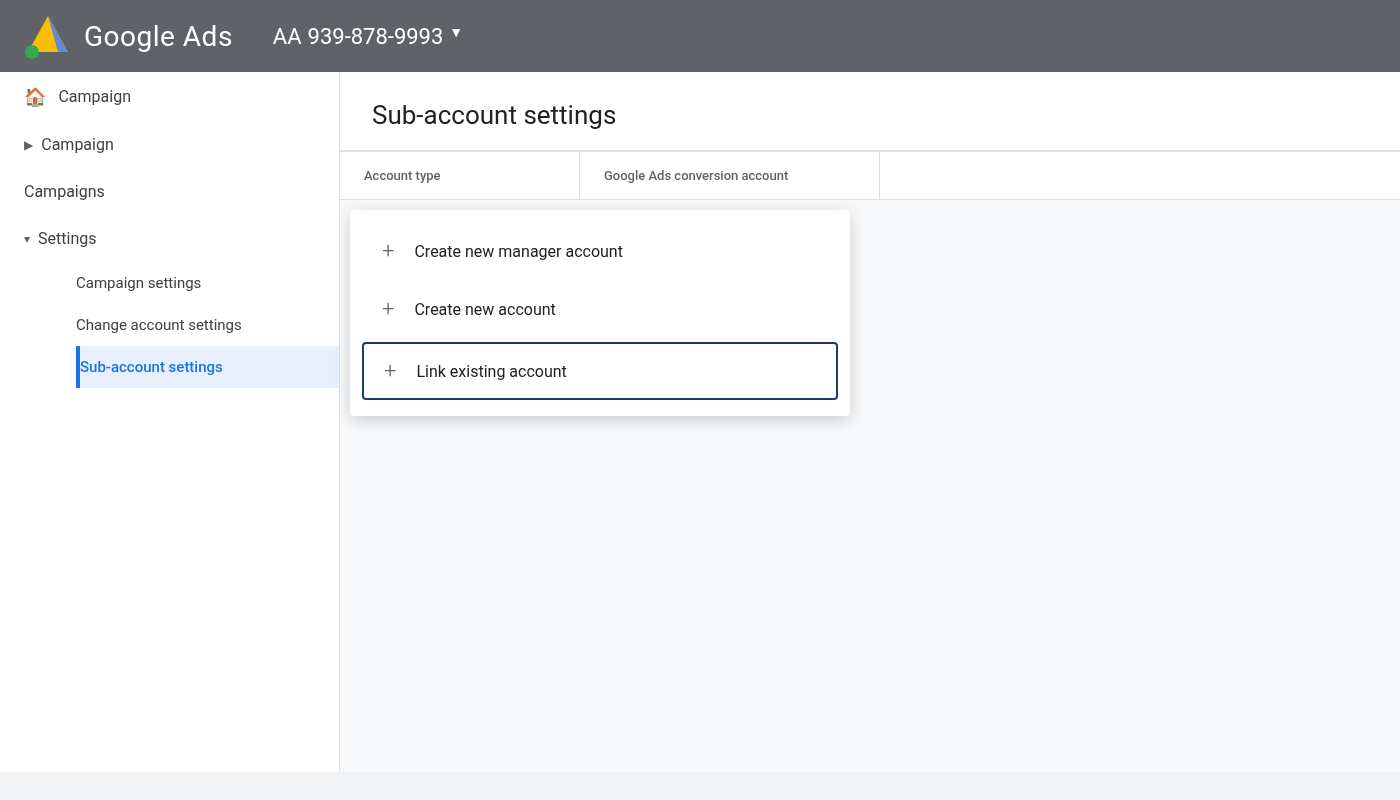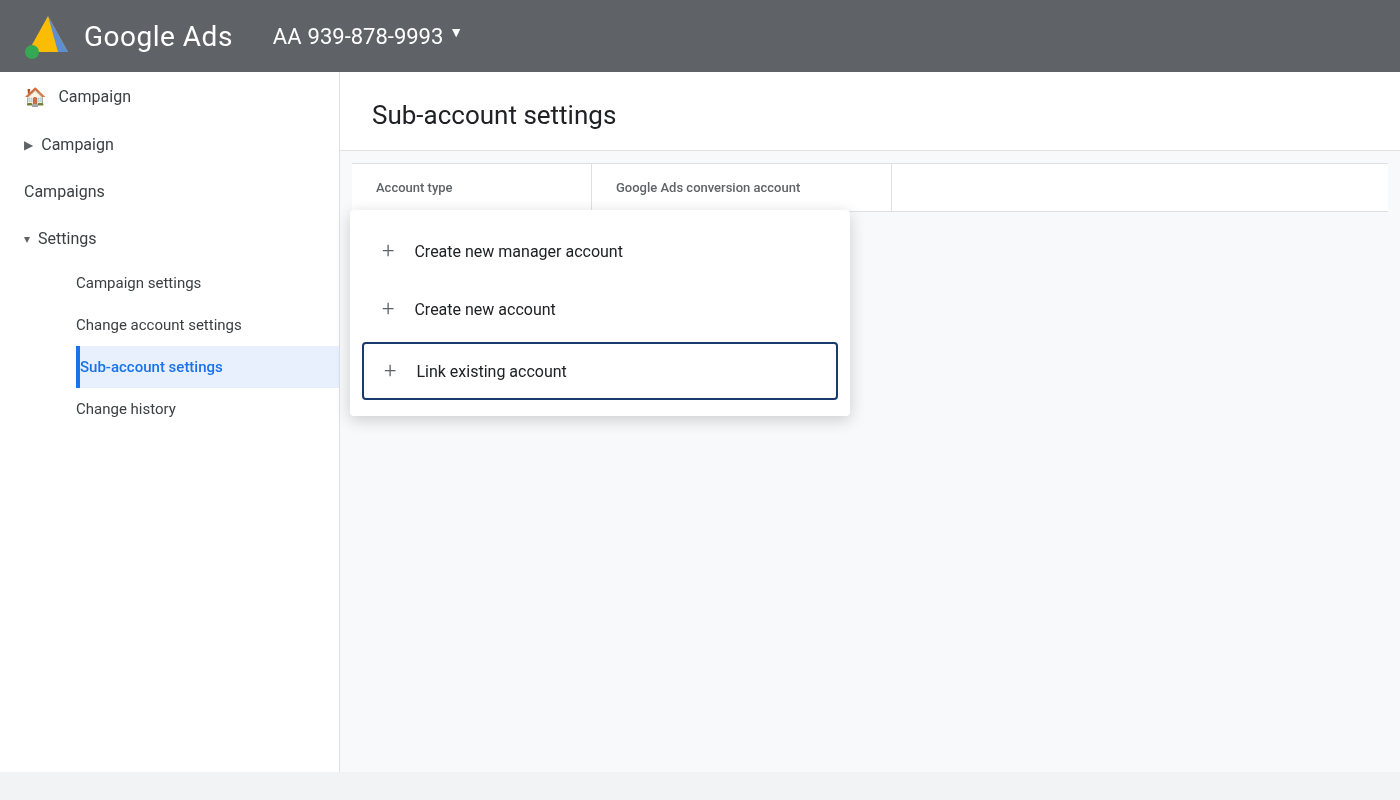--- a/index.html
+++ b/index.html
@@ -108,21 +108,21 @@
       font-weight: 400;
       color: #202124;
     }
     .main-body {
       padding: 0;
     }
 
     
     .table-container {
       background: #fff;
-      margin: 12px;
+      margin: 0;
       border-top: 1px solid #e0e0e0;
     }
     .table-header {
       display: flex;
       border-bottom: 1px solid #e0e0e0;
     }
     .table-header-cell {
       padding: 16px 24px;
       font-size: 13px;
       color: #5f6368;
@@ -210,23 +210,20 @@
     <div class="sidebar-sub">
       <div class="sidebar-item">
         <span>Campaign settings</span>
       </div>
       <div class="sidebar-item">
         <span>Change account settings</span>
       </div>
       <div class="sidebar-item active">
         <span>Sub-account settings</span>
       </div>
-      <div class="sidebar-item">
-        <span>Change history</span>
-      </div>
     </div>
   </div>
 
   <div class="main">
     <div class="main-header">
       <h1 class="main-title">Sub-account settings</h1>
     </div>
     <div class="main-body">
 
       <div class="table-container">

